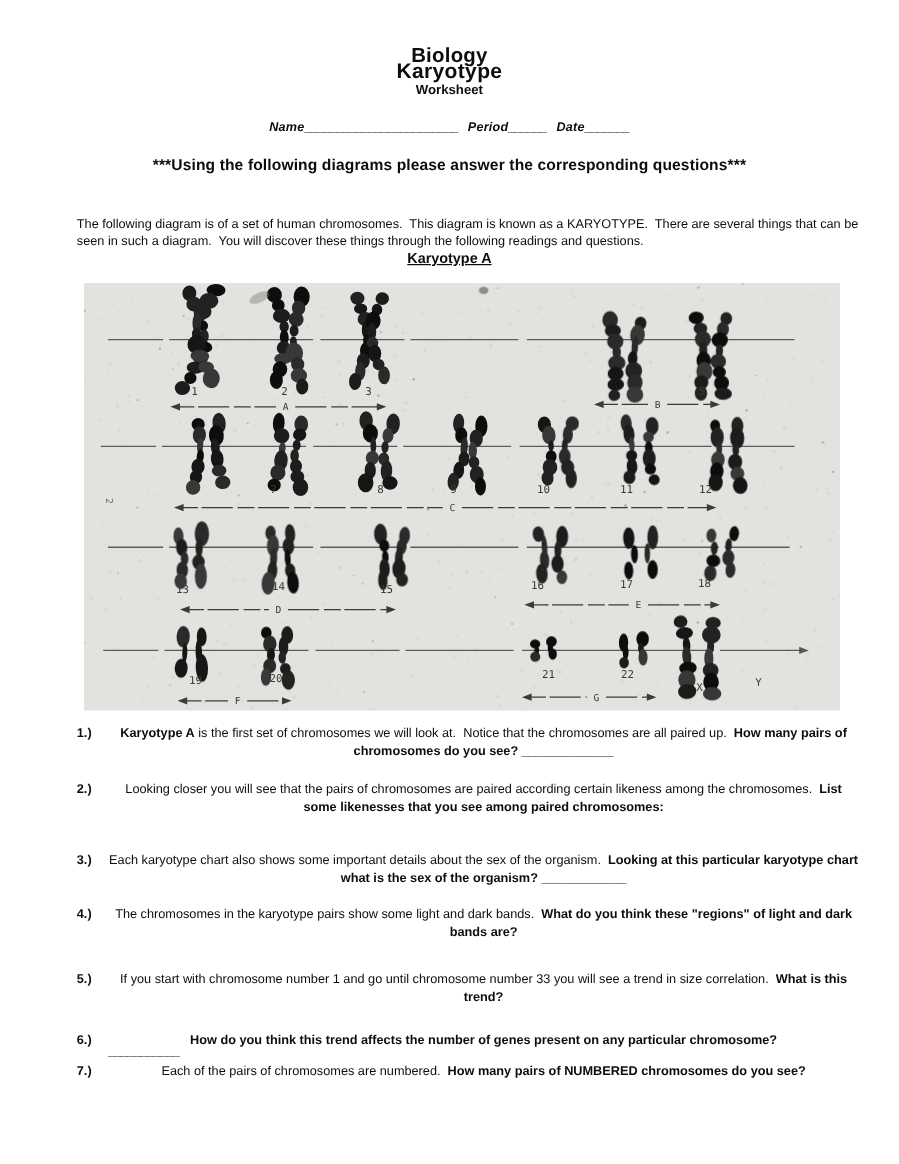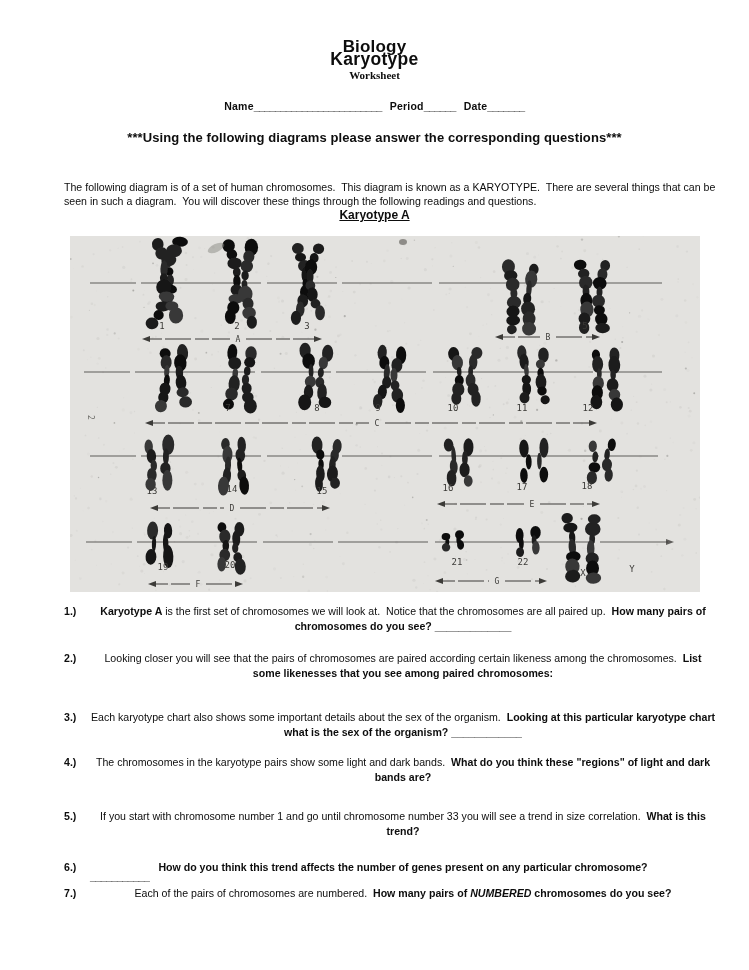--- a/index.html
+++ b/index.html
@@ -4,35 +4,35 @@
 <style>
   html,body{margin:0;padding:0;background:#ffffff;}
   .page{
     position:relative;width:749px;height:970px;background:#ffffff;
     font-family:"Liberation Sans",sans-serif;color:#0d0d0d;overflow:hidden;
   }
   .abs{position:absolute;}
   .ctr{left:0;width:749px;text-align:center;}
   .hdr-course{top:37px;font-size:17px;font-weight:bold;letter-spacing:.2px;}
   .hdr-title{top:49px;font-size:17.5px;font-weight:bold;letter-spacing:.3px;}
-  .hdr-sub{top:69px;font-size:11px;font-weight:bold;font-family:Liberation Serif, serif;}
-  .nameline{top:100px;font-size:10.5px;font-weight:bold;letter-spacing:.2px;white-space:pre;}
+  .hdr-sub{top:69px;font-size:11px;font-weight:bold;}
+  .nameline{top:100px;font-size:10.5px;font-weight:bold;letter-spacing:.2px;white-space:pre;font-style:italic;}
   .nameline .lbl{margin-left:8px;}
   .nameline .lbl:first-child{margin-left:0;}
   .blankrun{letter-spacing:-0.5px;font-weight:bold;}
   .banner{top:130px;font-size:13px;font-weight:bold;letter-spacing:.1px;}
   .intro{top:180px;left:64px;width:652px;font-size:10.6px;line-height:14px;white-space:pre-wrap;}
   .caption{top:208px;font-size:12px;font-weight:bold;text-decoration:underline;}
   .figure{top:236px;left:70px;width:630px;height:356px;background:#e3e2df;}
   .figure svg{display:block;}
   .q{left:64px;width:652px;display:flex;font-size:10.6px;line-height:14.5px;}
   .qn{flex:0 0 26px;font-weight:bold;white-space:pre;}
   .qt{flex:1;white-space:pre-wrap;text-align:center;}
   .qt .b{font-weight:bold;}
-  .qt .i{font-style:italic;}
+  .qt .i{}
   .q1{top:604px;}.q2{top:651px;}.q3{top:710px;}.q4{top:755px;}
   .q5{top:809px;}.q6{top:860px;}.q7{top:886px;}
   .q7blank{top:870px;left:90px;font-size:10.6px;font-weight:bold;letter-spacing:-0.5px;}
 </style>
 </head>
 <body>
 
 <div class="page">
 
   <div class="abs ctr hdr-course">Biology</div>

